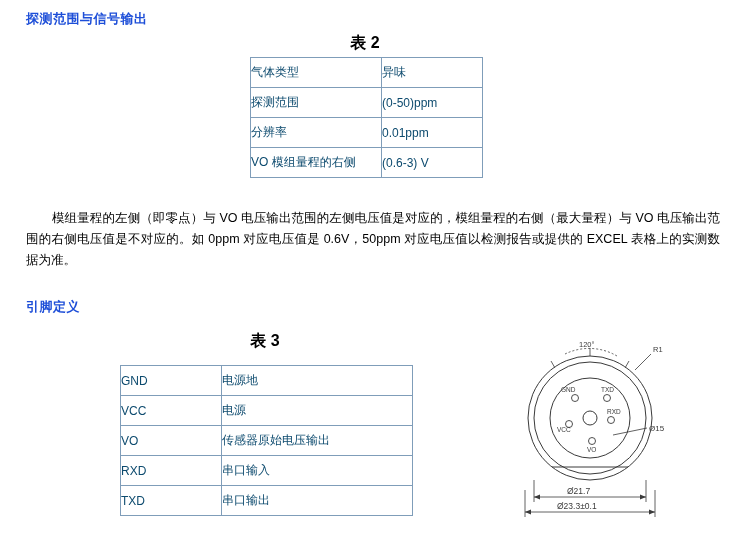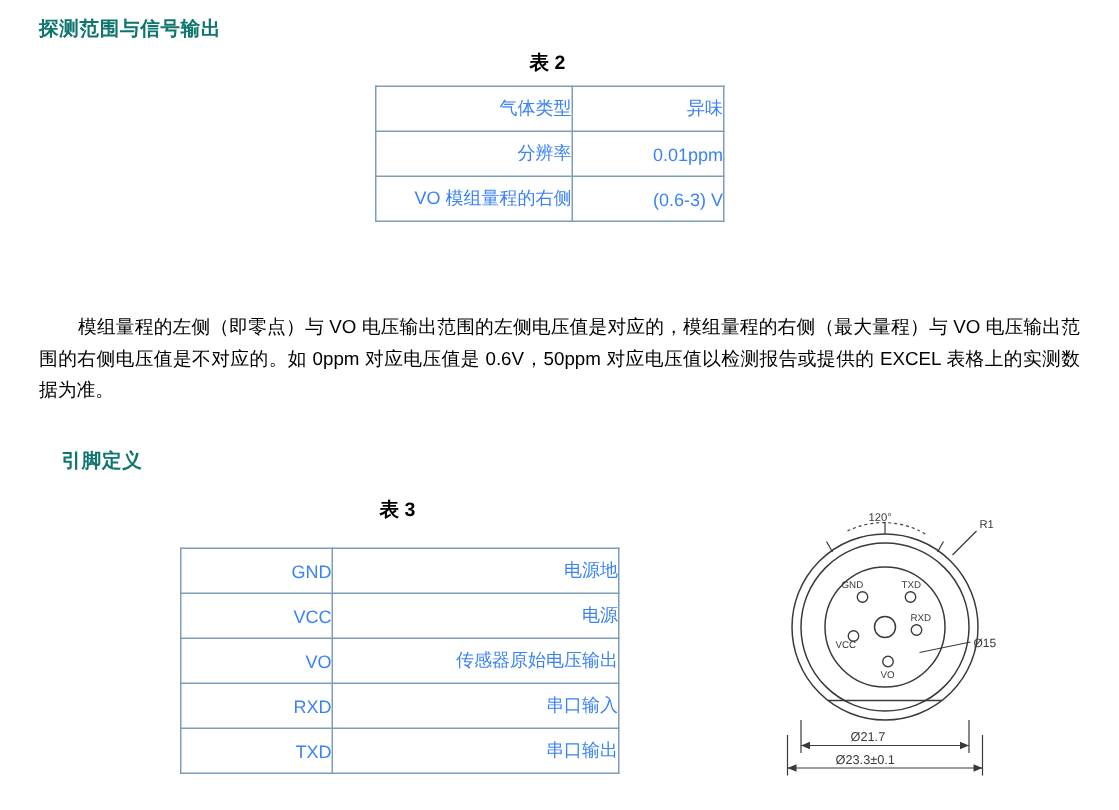--- a/index.html
+++ b/index.html
@@ -17,34 +17,34 @@
   }
   .page {
     position: relative;
     width: 746px;
     height: 540px;
   }
   .section-title {
     position: absolute;
     font-size: 13px;
     font-weight: bold;
-    color: #0f766e;
+    color: #1d4ed8;
     letter-spacing: 0.5px;
   }
   #title-detection {
     left: 26px;
     top: 10px;
   }
   #title-pins {
-    left: 41px;
+    left: 26px;
     top: 298px;
   }
   .table-caption {
     position: absolute;
-    font-size: 13px;
+    font-size: 16px;
     font-weight: bold;
     text-align: center;
   }
   #caption-2 {
     left: 250px;
     top: 33px;
     width: 230px;
   }
   #caption-3 {
     left: 120px;
@@ -53,23 +53,23 @@
   }
   table.doc-table {
     position: absolute;
     border-collapse: collapse;
     font-size: 12px;
   }
   table.doc-table td {
     border: 1px solid #7f9db9;
     padding: 0;
     height: 29px;
-    text-align: right;
+    text-align: left;
     vertical-align: middle;
-    color: #3b82f6;
+    color: #0c4a6e;
   }
   #table-2 {
     left: 250px;
     top: 57px;
   }
   #table-2 td.c1 { width: 130px; }
   #table-2 td.c2 { width: 100px; }
   #table-3 {
     left: 120px;
     top: 365px;
@@ -106,20 +106,24 @@
 
   <div class="table-caption" id="caption-2">表 2</div>
 
   <table class="doc-table" id="table-2">
     <tbody>
       <tr>
         <td class="c1">气体类型</td>
         <td class="c2">异味</td>
       </tr>
       <tr>
+        <td class="c1">探测范围</td>
+        <td class="c2">(0-50)ppm</td>
+      </tr>
+      <tr>
         <td class="c1">分辨率</td>
         <td class="c2">0.01ppm</td>
       </tr>
       <tr>
         <td class="c1">VO 模组量程的右侧</td>
         <td class="c2">(0.6-3) V</td>
       </tr>
     </tbody>
   </table>
 

